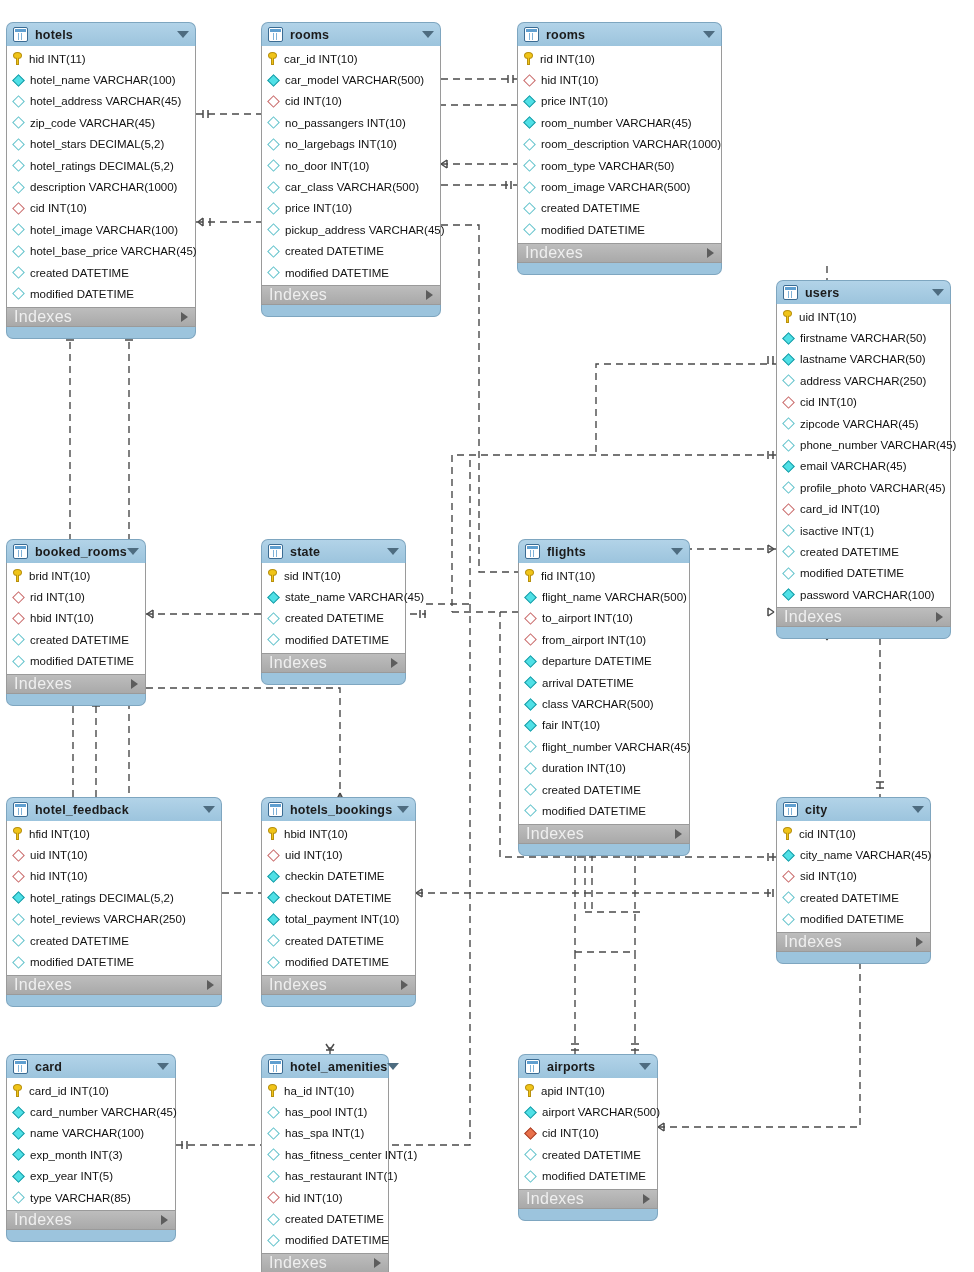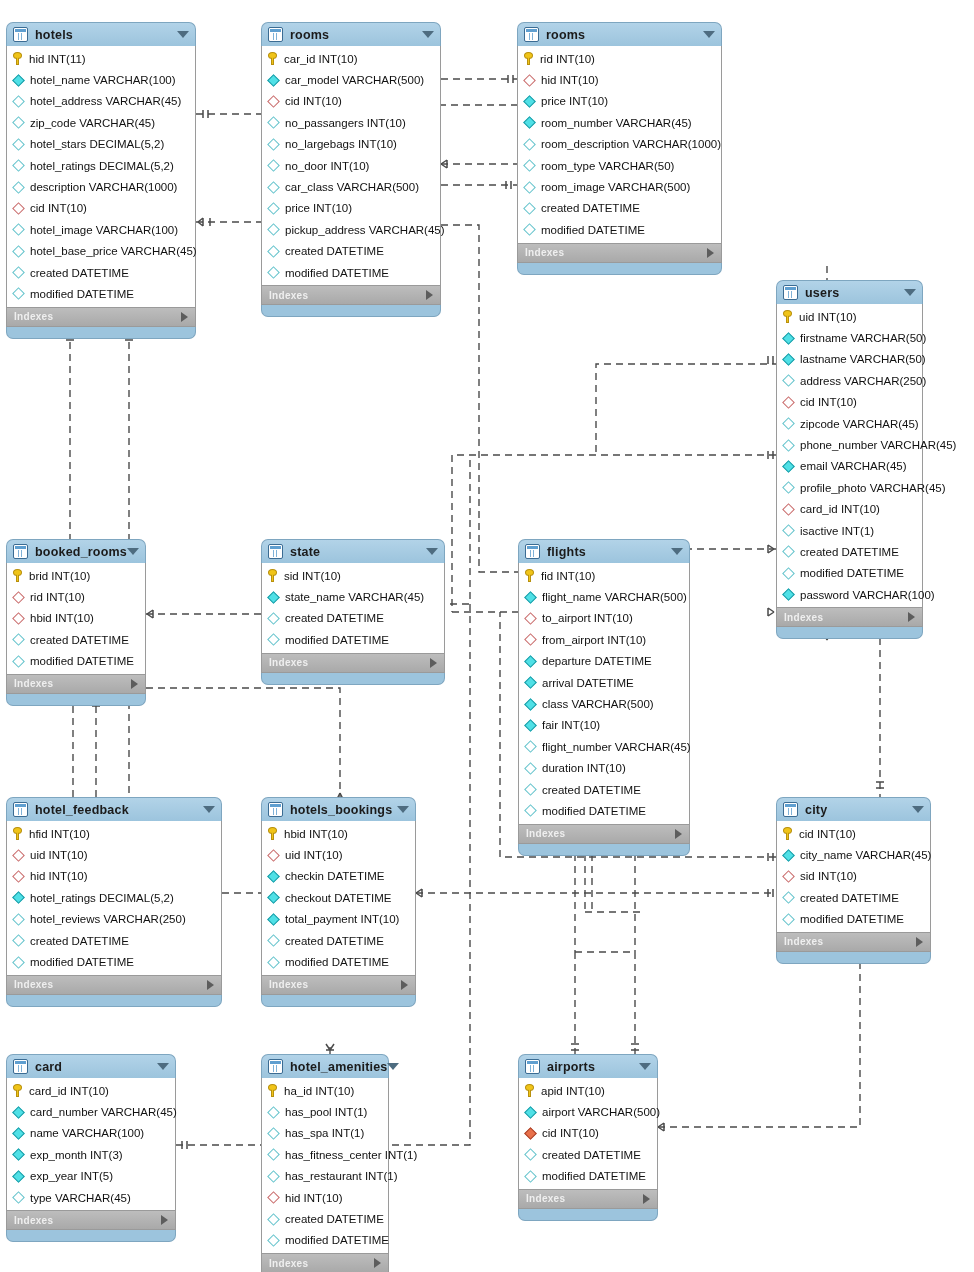--- a/index.html
+++ b/index.html
@@ -32,21 +32,21 @@
   .gi.key:after{content:"";position:absolute;left:3px;top:6px;width:3px;height:7px;background:#f0c419;
                 border:1px solid #b8900d;border-top:none;box-sizing:border-box;}
   .gi.dia{transform:rotate(45deg);box-sizing:border-box;width:9px;height:9px;margin:0 7px 0 1px;}
   .gi.dia.nn-blue{background:#4fe0e6;border:1px solid #1b9aa5;}
   .gi.dia.null-blue{background:#ffffff;border:1px solid #63c3cc;}
   .gi.dia.null-red{background:#ffffff;border:1px solid #c96a6a;}
   .gi.dia.nn-red{background:#e8704a;border:1px solid #a8412a;}
 
   .tb-idx{height:18px;background:linear-gradient(#bdbdbd,#a9a9a9);border:1px solid #9a9a9a;border-top:none;
           display:flex;align-items:center;padding:0 7px;}
-  .tb-idx-label{font-size:10px;color:#efefef;font-weight:bold;letter-spacing:.3px;}
+  .tb-idx-label{font-size:16px;color:#efefef;font-weight:normal;letter-spacing:.3px;}
   .tb-idx-arrow{margin-left:auto;width:0;height:0;border-top:5px solid transparent;
                 border-bottom:5px solid transparent;border-left:7px solid #5d5d5d;}
   .tb-foot{height:11px;background:#9cc4dd;border:1px solid #7ea6c0;border-top:none;border-radius:0 0 7px 7px;}
 </style>
 </head>
 <body>
 
 <div id="canvas">
 
   <svg id="wires" viewBox="0 0 974 1272" xmlns="http://www.w3.org/2000/svg">
@@ -312,21 +312,21 @@
             <span class="gi dia null-blue"></span>
             <span class="col-label">modified DATETIME</span>
           </div>
         </div>
         <div class="tb-idx">
           <span class="tb-idx-label">Indexes</span>
           <span class="tb-idx-arrow"></span>
         </div>
         <div class="tb-foot"></div>
       </div>
-      <div class="table-box" style="left: 776px; top: 268px; width: 147px;">
+      <div class="table-box" style="left: 776px; top: 268px; width: 175px;">
         <div class="tb-head">
           <span class="tb-icon"></span>
           <span class="tb-title">users</span>
           <span class="tb-caret"></span>
         </div>
         <div class="tb-body">
           <div class="col">
             <span class="gi key"></span>
             <span class="col-label">uid INT(10)</span>
           </div>
@@ -416,21 +416,21 @@
             <span class="gi dia null-blue"></span>
             <span class="col-label">modified DATETIME</span>
           </div>
         </div>
         <div class="tb-idx">
           <span class="tb-idx-label">Indexes</span>
           <span class="tb-idx-arrow"></span>
         </div>
         <div class="tb-foot"></div>
       </div>
-      <div class="table-box" style="left: 261px; top: 527px; width: 184px;">
+      <div class="table-box" style="left: 261px; top: 527px; width: 145px;">
         <div class="tb-head">
           <span class="tb-icon"></span>
           <span class="tb-title">state</span>
           <span class="tb-caret"></span>
         </div>
         <div class="tb-body">
           <div class="col">
             <span class="gi key"></span>
             <span class="col-label">sid INT(10)</span>
           </div>
@@ -655,21 +655,21 @@
           <div class="col">
             <span class="gi dia nn-blue"></span>
             <span class="col-label">exp_month INT(3)</span>
           </div>
           <div class="col">
             <span class="gi dia nn-blue"></span>
             <span class="col-label">exp_year INT(5)</span>
           </div>
           <div class="col">
             <span class="gi dia null-blue"></span>
-            <span class="col-label">type VARCHAR(45)</span>
+            <span class="col-label">type VARCHAR(85)</span>
           </div>
         </div>
         <div class="tb-idx">
           <span class="tb-idx-label">Indexes</span>
           <span class="tb-idx-arrow"></span>
         </div>
         <div class="tb-foot"></div>
       </div>
       <div class="table-box" style="left: 261px; top: 1042px; width: 128px;">
         <div class="tb-head">

